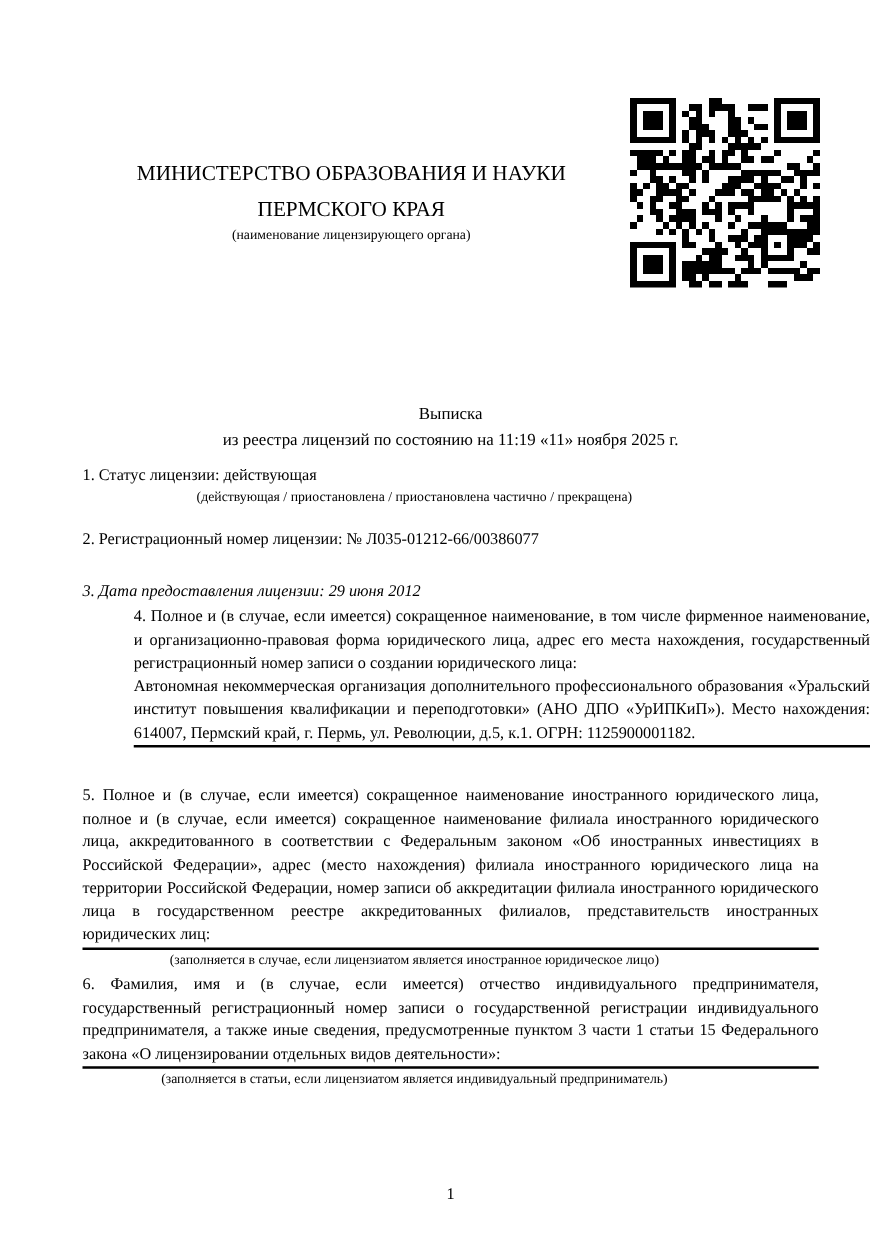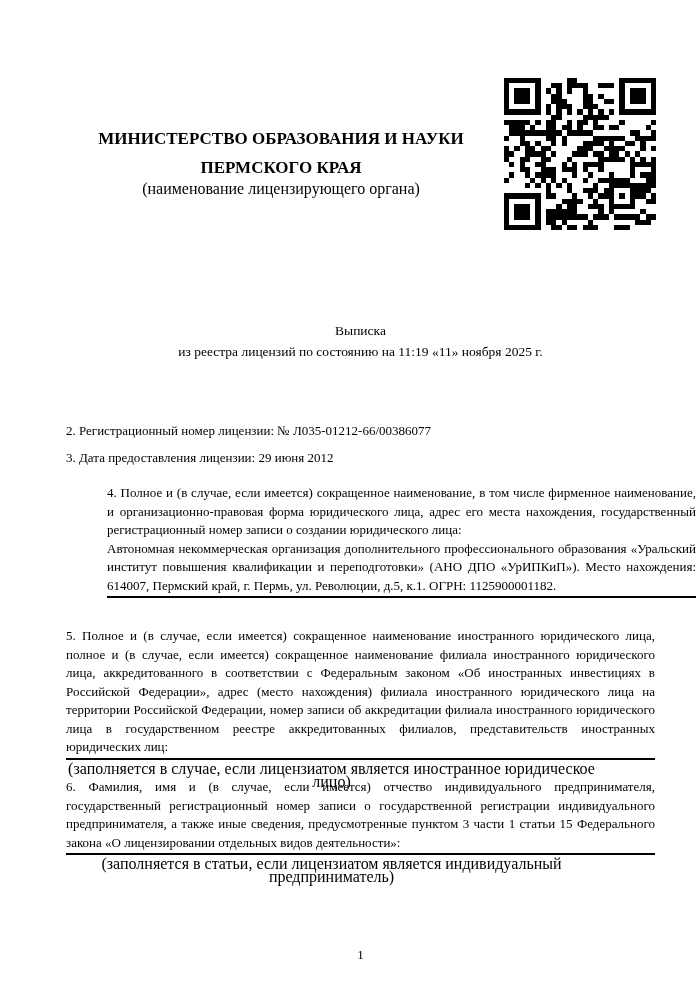--- a/index.html
+++ b/index.html
@@ -9,32 +9,32 @@
     height: 989px;
     background: #ffffff;
     color: #000000;
     font-family: "Liberation Serif", serif;
     overflow: hidden;
   }
   .abs { position: absolute; left: 66px; width: 589px; }
   .body-text { font-size: 13px; line-height: 18.5px; }
   .just { text-align: justify; }
   .center { text-align: center; margin-top: 18px; }
-  .small-caption { font-size: 16px; line-height: 13px; }
+  .small-caption { font-size: 11px; line-height: 13px; }
   .cap-shift { text-align: center; padding-right: 58px; margin-top: 2px; }
   .rule { border: none; border-top: 2px solid #000; margin: 1px 0 0 0; height: 0; }
   .header-row {
     position: absolute;
     top: 78px; left: 66px; right: 44px;
     display: flex;
     justify-content: space-between;
     align-items: flex-start;
   }
   .ministry-block { flex: 1 1 auto; text-align: center; padding-top: 46px; padding-right: 8px; }
-  .ministry-title { font-size: 17px; font-weight: bold; line-height: 29px; }
+  .ministry-title { font-size: 17px; font-weight: normal; line-height: 29px; }
   .qr { width: 152px; height: 152px; flex: 0 0 auto; }
   .intro-title { font-size: 13.5px; line-height: 21px; }
   .footer-num { font-size: 13px; }
 </style>
 </head>
 <body>
 
 <div class="page">
 
   <div class="header-row">
@@ -47,26 +47,30 @@
         <rect width="29" height="29" fill="#fff"></rect>
         <path d="M0 0h1v1h-1zM1 0h1v1h-1zM2 0h1v1h-1zM3 0h1v1h-1zM4 0h1v1h-1zM5 0h1v1h-1zM6 0h1v1h-1zM12 0h1v1h-1zM13 0h1v1h-1zM22 0h1v1h-1zM23 0h1v1h-1zM24 0h1v1h-1zM25 0h1v1h-1zM26 0h1v1h-1zM27 0h1v1h-1zM28 0h1v1h-1zM0 1h1v1h-1zM6 1h1v1h-1zM9 1h1v1h-1zM10 1h1v1h-1zM12 1h1v1h-1zM13 1h1v1h-1zM14 1h1v1h-1zM15 1h1v1h-1zM18 1h1v1h-1zM19 1h1v1h-1zM20 1h1v1h-1zM22 1h1v1h-1zM28 1h1v1h-1zM0 2h1v1h-1zM2 2h1v1h-1zM3 2h1v1h-1zM4 2h1v1h-1zM6 2h1v1h-1zM8 2h1v1h-1zM10 2h1v1h-1zM12 2h1v1h-1zM15 2h1v1h-1zM22 2h1v1h-1zM24 2h1v1h-1zM25 2h1v1h-1zM26 2h1v1h-1zM28 2h1v1h-1zM0 3h1v1h-1zM2 3h1v1h-1zM3 3h1v1h-1zM4 3h1v1h-1zM6 3h1v1h-1zM9 3h1v1h-1zM10 3h1v1h-1zM15 3h1v1h-1zM16 3h1v1h-1zM18 3h1v1h-1zM22 3h1v1h-1zM24 3h1v1h-1zM25 3h1v1h-1zM26 3h1v1h-1zM28 3h1v1h-1zM0 4h1v1h-1zM2 4h1v1h-1zM3 4h1v1h-1zM4 4h1v1h-1zM6 4h1v1h-1zM9 4h1v1h-1zM10 4h1v1h-1zM11 4h1v1h-1zM15 4h1v1h-1zM16 4h1v1h-1zM19 4h1v1h-1zM20 4h1v1h-1zM22 4h1v1h-1zM24 4h1v1h-1zM25 4h1v1h-1zM26 4h1v1h-1zM28 4h1v1h-1zM0 5h1v1h-1zM6 5h1v1h-1zM8 5h1v1h-1zM10 5h1v1h-1zM11 5h1v1h-1zM12 5h1v1h-1zM15 5h1v1h-1zM16 5h1v1h-1zM17 5h1v1h-1zM22 5h1v1h-1zM28 5h1v1h-1zM0 6h1v1h-1zM1 6h1v1h-1zM2 6h1v1h-1zM3 6h1v1h-1zM4 6h1v1h-1zM5 6h1v1h-1zM6 6h1v1h-1zM8 6h1v1h-1zM10 6h1v1h-1zM12 6h1v1h-1zM14 6h1v1h-1zM16 6h1v1h-1zM18 6h1v1h-1zM20 6h1v1h-1zM22 6h1v1h-1zM23 6h1v1h-1zM24 6h1v1h-1zM25 6h1v1h-1zM26 6h1v1h-1zM27 6h1v1h-1zM28 6h1v1h-1zM9 7h1v1h-1zM10 7h1v1h-1zM15 7h1v1h-1zM16 7h1v1h-1zM17 7h1v1h-1zM18 7h1v1h-1zM19 7h1v1h-1zM0 8h1v1h-1zM1 8h1v1h-1zM2 8h1v1h-1zM3 8h1v1h-1zM4 8h1v1h-1zM6 8h1v1h-1zM8 8h1v1h-1zM9 8h1v1h-1zM12 8h1v1h-1zM14 8h1v1h-1zM15 8h1v1h-1zM17 8h1v1h-1zM22 8h1v1h-1zM28 8h1v1h-1zM1 9h1v1h-1zM2 9h1v1h-1zM3 9h1v1h-1zM5 9h1v1h-1zM8 9h1v1h-1zM9 9h1v1h-1zM11 9h1v1h-1zM12 9h1v1h-1zM14 9h1v1h-1zM17 9h1v1h-1zM18 9h1v1h-1zM20 9h1v1h-1zM21 9h1v1h-1zM27 9h1v1h-1zM1 10h1v1h-1zM2 10h1v1h-1zM3 10h1v1h-1zM4 10h1v1h-1zM5 10h1v1h-1zM6 10h1v1h-1zM7 10h1v1h-1zM8 10h1v1h-1zM9 10h1v1h-1zM10 10h1v1h-1zM12 10h1v1h-1zM13 10h1v1h-1zM14 10h1v1h-1zM15 10h1v1h-1zM16 10h1v1h-1zM24 10h1v1h-1zM25 10h1v1h-1zM28 10h1v1h-1zM0 11h1v1h-1zM3 11h1v1h-1zM8 11h1v1h-1zM9 11h1v1h-1zM11 11h1v1h-1zM17 11h1v1h-1zM18 11h1v1h-1zM19 11h1v1h-1zM20 11h1v1h-1zM21 11h1v1h-1zM22 11h1v1h-1zM25 11h1v1h-1zM26 11h1v1h-1zM27 11h1v1h-1zM28 11h1v1h-1zM3 12h1v1h-1zM4 12h1v1h-1zM6 12h1v1h-1zM9 12h1v1h-1zM11 12h1v1h-1zM15 12h1v1h-1zM16 12h1v1h-1zM17 12h1v1h-1zM18 12h1v1h-1zM20 12h1v1h-1zM23 12h1v1h-1zM24 12h1v1h-1zM26 12h1v1h-1zM0 13h1v1h-1zM2 13h1v1h-1zM4 13h1v1h-1zM5 13h1v1h-1zM7 13h1v1h-1zM8 13h1v1h-1zM14 13h1v1h-1zM15 13h1v1h-1zM16 13h1v1h-1zM19 13h1v1h-1zM20 13h1v1h-1zM21 13h1v1h-1zM22 13h1v1h-1zM26 13h1v1h-1zM28 13h1v1h-1zM0 14h1v1h-1zM1 14h1v1h-1zM4 14h1v1h-1zM5 14h1v1h-1zM6 14h1v1h-1zM7 14h1v1h-1zM9 14h1v1h-1zM13 14h1v1h-1zM14 14h1v1h-1zM15 14h1v1h-1zM17 14h1v1h-1zM18 14h1v1h-1zM20 14h1v1h-1zM21 14h1v1h-1zM23 14h1v1h-1zM25 14h1v1h-1zM0 15h1v1h-1zM3 15h1v1h-1zM4 15h1v1h-1zM7 15h1v1h-1zM8 15h1v1h-1zM12 15h1v1h-1zM18 15h1v1h-1zM19 15h1v1h-1zM20 15h1v1h-1zM21 15h1v1h-1zM22 15h1v1h-1zM24 15h1v1h-1zM26 15h1v1h-1zM28 15h1v1h-1zM1 16h1v1h-1zM3 16h1v1h-1zM6 16h1v1h-1zM7 16h1v1h-1zM11 16h1v1h-1zM13 16h1v1h-1zM15 16h1v1h-1zM16 16h1v1h-1zM17 16h1v1h-1zM18 16h1v1h-1zM24 16h1v1h-1zM25 16h1v1h-1zM26 16h1v1h-1zM27 16h1v1h-1zM28 16h1v1h-1zM3 17h1v1h-1zM4 17h1v1h-1zM7 17h1v1h-1zM8 17h1v1h-1zM9 17h1v1h-1zM11 17h1v1h-1zM12 17h1v1h-1zM13 17h1v1h-1zM15 17h1v1h-1zM18 17h1v1h-1zM24 17h1v1h-1zM28 17h1v1h-1zM1 18h1v1h-1zM4 18h1v1h-1zM6 18h1v1h-1zM7 18h1v1h-1zM8 18h1v1h-1zM9 18h1v1h-1zM13 18h1v1h-1zM16 18h1v1h-1zM20 18h1v1h-1zM24 18h1v1h-1zM26 18h1v1h-1zM27 18h1v1h-1zM28 18h1v1h-1zM0 19h1v1h-1zM5 19h1v1h-1zM7 19h1v1h-1zM9 19h1v1h-1zM11 19h1v1h-1zM15 19h1v1h-1zM18 19h1v1h-1zM19 19h1v1h-1zM20 19h1v1h-1zM21 19h1v1h-1zM22 19h1v1h-1zM23 19h1v1h-1zM27 19h1v1h-1zM28 19h1v1h-1zM4 20h1v1h-1zM6 20h1v1h-1zM8 20h1v1h-1zM10 20h1v1h-1zM12 20h1v1h-1zM17 20h1v1h-1zM20 20h1v1h-1zM21 20h1v1h-1zM22 20h1v1h-1zM23 20h1v1h-1zM24 20h1v1h-1zM25 20h1v1h-1zM26 20h1v1h-1zM27 20h1v1h-1zM28 20h1v1h-1zM8 21h1v1h-1zM12 21h1v1h-1zM15 21h1v1h-1zM16 21h1v1h-1zM17 21h1v1h-1zM19 21h1v1h-1zM20 21h1v1h-1zM24 21h1v1h-1zM25 21h1v1h-1zM26 21h1v1h-1zM27 21h1v1h-1zM0 22h1v1h-1zM1 22h1v1h-1zM2 22h1v1h-1zM3 22h1v1h-1zM4 22h1v1h-1zM5 22h1v1h-1zM6 22h1v1h-1zM8 22h1v1h-1zM9 22h1v1h-1zM13 22h1v1h-1zM16 22h1v1h-1zM18 22h1v1h-1zM19 22h1v1h-1zM20 22h1v1h-1zM22 22h1v1h-1zM24 22h1v1h-1zM25 22h1v1h-1zM26 22h1v1h-1zM28 22h1v1h-1zM0 23h1v1h-1zM6 23h1v1h-1zM11 23h1v1h-1zM12 23h1v1h-1zM13 23h1v1h-1zM14 23h1v1h-1zM17 23h1v1h-1zM20 23h1v1h-1zM24 23h1v1h-1zM27 23h1v1h-1zM28 23h1v1h-1zM0 24h1v1h-1zM2 24h1v1h-1zM3 24h1v1h-1zM4 24h1v1h-1zM6 24h1v1h-1zM10 24h1v1h-1zM12 24h1v1h-1zM13 24h1v1h-1zM16 24h1v1h-1zM17 24h1v1h-1zM18 24h1v1h-1zM20 24h1v1h-1zM21 24h1v1h-1zM22 24h1v1h-1zM23 24h1v1h-1zM24 24h1v1h-1zM0 25h1v1h-1zM2 25h1v1h-1zM3 25h1v1h-1zM4 25h1v1h-1zM6 25h1v1h-1zM8 25h1v1h-1zM9 25h1v1h-1zM10 25h1v1h-1zM11 25h1v1h-1zM12 25h1v1h-1zM13 25h1v1h-1zM18 25h1v1h-1zM20 25h1v1h-1zM26 25h1v1h-1zM0 26h1v1h-1zM2 26h1v1h-1zM3 26h1v1h-1zM4 26h1v1h-1zM6 26h1v1h-1zM8 26h1v1h-1zM9 26h1v1h-1zM10 26h1v1h-1zM11 26h1v1h-1zM12 26h1v1h-1zM13 26h1v1h-1zM14 26h1v1h-1zM15 26h1v1h-1zM17 26h1v1h-1zM18 26h1v1h-1zM19 26h1v1h-1zM21 26h1v1h-1zM22 26h1v1h-1zM23 26h1v1h-1zM24 26h1v1h-1zM25 26h1v1h-1zM27 26h1v1h-1zM28 26h1v1h-1zM0 27h1v1h-1zM6 27h1v1h-1zM8 27h1v1h-1zM9 27h1v1h-1zM11 27h1v1h-1zM16 27h1v1h-1zM25 27h1v1h-1zM26 27h1v1h-1zM27 27h1v1h-1zM0 28h1v1h-1zM1 28h1v1h-1zM2 28h1v1h-1zM3 28h1v1h-1zM4 28h1v1h-1zM5 28h1v1h-1zM6 28h1v1h-1zM9 28h1v1h-1zM10 28h1v1h-1zM12 28h1v1h-1zM13 28h1v1h-1zM15 28h1v1h-1zM16 28h1v1h-1zM17 28h1v1h-1zM21 28h1v1h-1zM22 28h1v1h-1zM23 28h1v1h-1z" fill="#000"></path>
       </svg>
   </div>
 
   <div class="abs center intro-title" style="top:302px;">
     <div>Выписка</div>
     <div>из реестра лицензий по состоянию на 11:19 «11» ноября 2025 г.</div>
   </div>
 
+  <div class="abs body-text" style="top:371px;">
+    <div>1. Статус лицензии: действующая</div>
+    <div class="small-caption cap-shift">(действующая / приостановлена / приостановлена частично / прекращена)</div>
+  </div>
 
   <div class="abs body-text" style="top:422px;">
     <div>2. Регистрационный номер лицензии: № Л035-01212-66/00386077</div>
   </div>
 
-  <div class="abs body-text" style="top:449px;">
+  <div class="abs body-text" style="top:464px;font-style:italic;">
     <div>3. Дата предоставления лицензии: 29 июня 2012</div>
   </div>
 
   <div class="abs body-text" style="top:484px;margin-left:41px;">
     <div class="just">4. Полное и (в случае, если имеется) сокращенное наименование, в том числе фирменное наименование, и организационно-правовая форма юридического лица, адрес его места нахождения, государственный регистрационный номер записи о создании юридического лица:</div>
     <div class="just">Автономная некоммерческая организация дополнительного профессионального образования «Уральский институт повышения квалификации и переподготовки» (АНО ДПО «УрИПКиП»). Место нахождения: 614007, Пермский край, г. Пермь, ул. Революции, д.5, к.1. ОГРН: 1125900001182.</div>
     <hr class="rule">
   </div>
 
   <div class="abs body-text" style="top:627px;">

